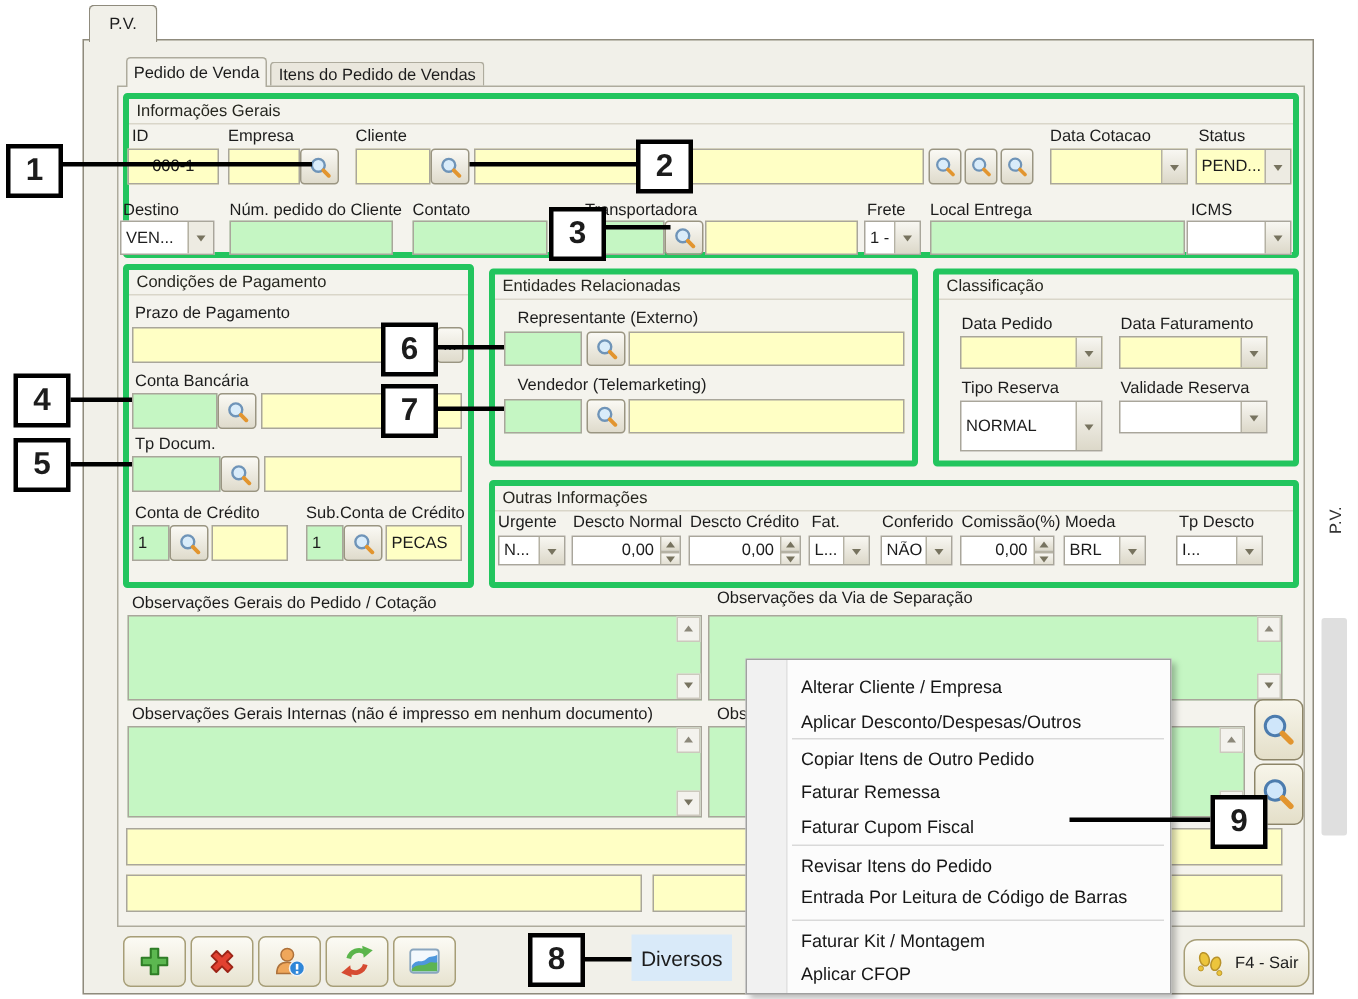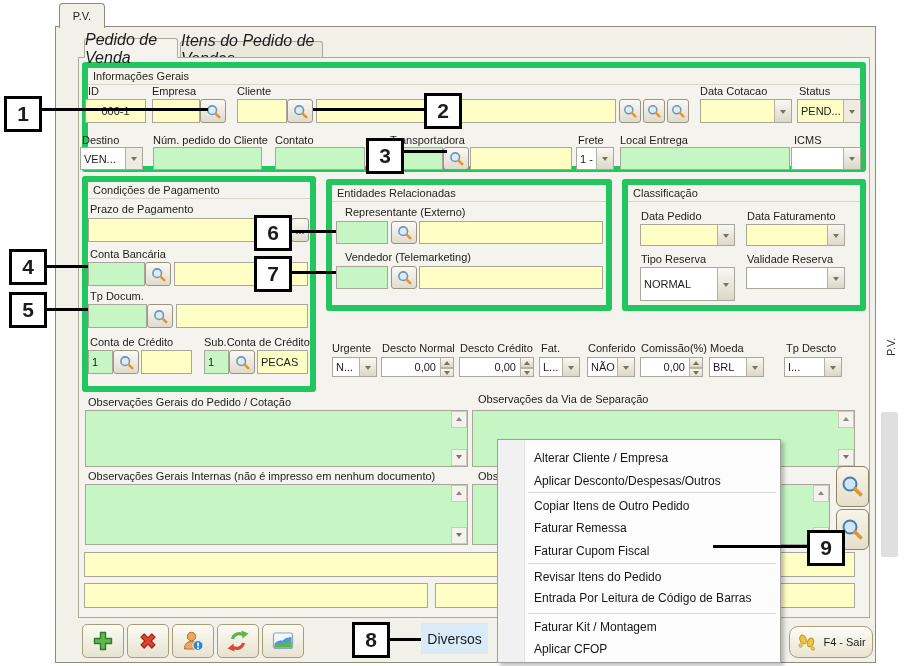--- a/index.html
+++ b/index.html
@@ -6,26 +6,26 @@
   #root{position:relative;width:905px;height:666px;background:#ffffff;overflow:hidden;
         font-family:"Liberation Sans",sans-serif;color:#1c1c1c;}
   
   .window{position:absolute;left:55px;top:26px;width:821px;height:637px;background:#f1f0e9;
           border:1px solid #8f8b7d;box-sizing:border-box;}
   .outer-tab{position:absolute;left:59px;top:3px;width:46px;height:25px;background:#f1f0e9;
              border:1px solid #8f8b7d;border-bottom:none;border-radius:4px 4px 0 0;z-index:2;
              font-size:11px;display:flex;align-items:center;justify-content:center;box-sizing:border-box;}
   .tabpage{position:absolute;left:78px;top:57px;width:792px;height:561px;background:#f4f3ed;
            border:1px solid #aeab9d;box-sizing:border-box;}
-  .tab{position:absolute;font-size:16px;display:flex;align-items:center;justify-content:center;
-       border:1px solid #aeab9d;border-bottom:none;border-radius:3px 3px 0 0;box-sizing:border-box;font-style:italic;}
+  .tab{position:absolute;font-size:11px;display:flex;align-items:center;justify-content:center;
+       border:1px solid #aeab9d;border-bottom:none;border-radius:3px 3px 0 0;box-sizing:border-box;}
   .tab.active{left:84px;top:38px;width:94px;height:20px;background:#f4f3ed;z-index:3;}
   .tab.inactive{left:180px;top:41px;width:143px;height:17px;background:#eae7dd;}
   
-  .grp{position:absolute;border:6px solid #22c55e;border-radius:3px;box-sizing:border-box;padding-left:48px;}
+  .grp{position:absolute;border:4px solid #22c55e;border-radius:3px;box-sizing:border-box;padding-left:48px;}
   .grp-title{position:absolute;left:0;top:0;right:0;height:17px;border-bottom:1px solid #d9d6c9;
              font-size:11px;padding:2px 0 0 5px;box-sizing:border-box;color:#26261f;}
   .lbl{position:absolute;font-size:11px;line-height:13px;white-space:nowrap;}
   
   .fld{position:absolute;border:1px solid #a9a69b;box-sizing:border-box;font-size:11px;
        display:flex;align-items:center;padding:0 3px;overflow:hidden;background:#fff;}
   .fy{background:#ffffc5;}
   .fg{background:#c5f6c3;}
   .fw{background:#ffffff;}
   .ct{flex:1;white-space:nowrap;overflow:hidden;}
@@ -275,20 +275,23 @@
       </span>
     </div>
   <div class="lbl" style="left:747px;top:253px">Validade Reserva</div>
   <div class="fld fw" style="left:746px;top:267px;width:99px;height:22px">
       <span class="ct"></span>
       <span class="cb">
         <span class="chev"></span>
       </span>
     </div>
 
+  <div class="grp" style="left:326px;top:320px;width:540px;height:72px">
+    <div class="grp-title">Outras Informações</div>
+  </div>
   <div class="lbl" style="left:332px;top:342px">Urgente</div>
   <div class="fld fw" style="left:332px;top:357px;width:45px;height:20px">
       <span class="ct">N...</span>
       <span class="cb">
         <span class="chev"></span>
       </span>
     </div>
   <div class="lbl" style="left:382px;top:342px">Descto Normal</div>
   <div class="fld fw" style="left:381px;top:357px;width:73px;height:20px">
       <span class="ct num">0,00</span>

